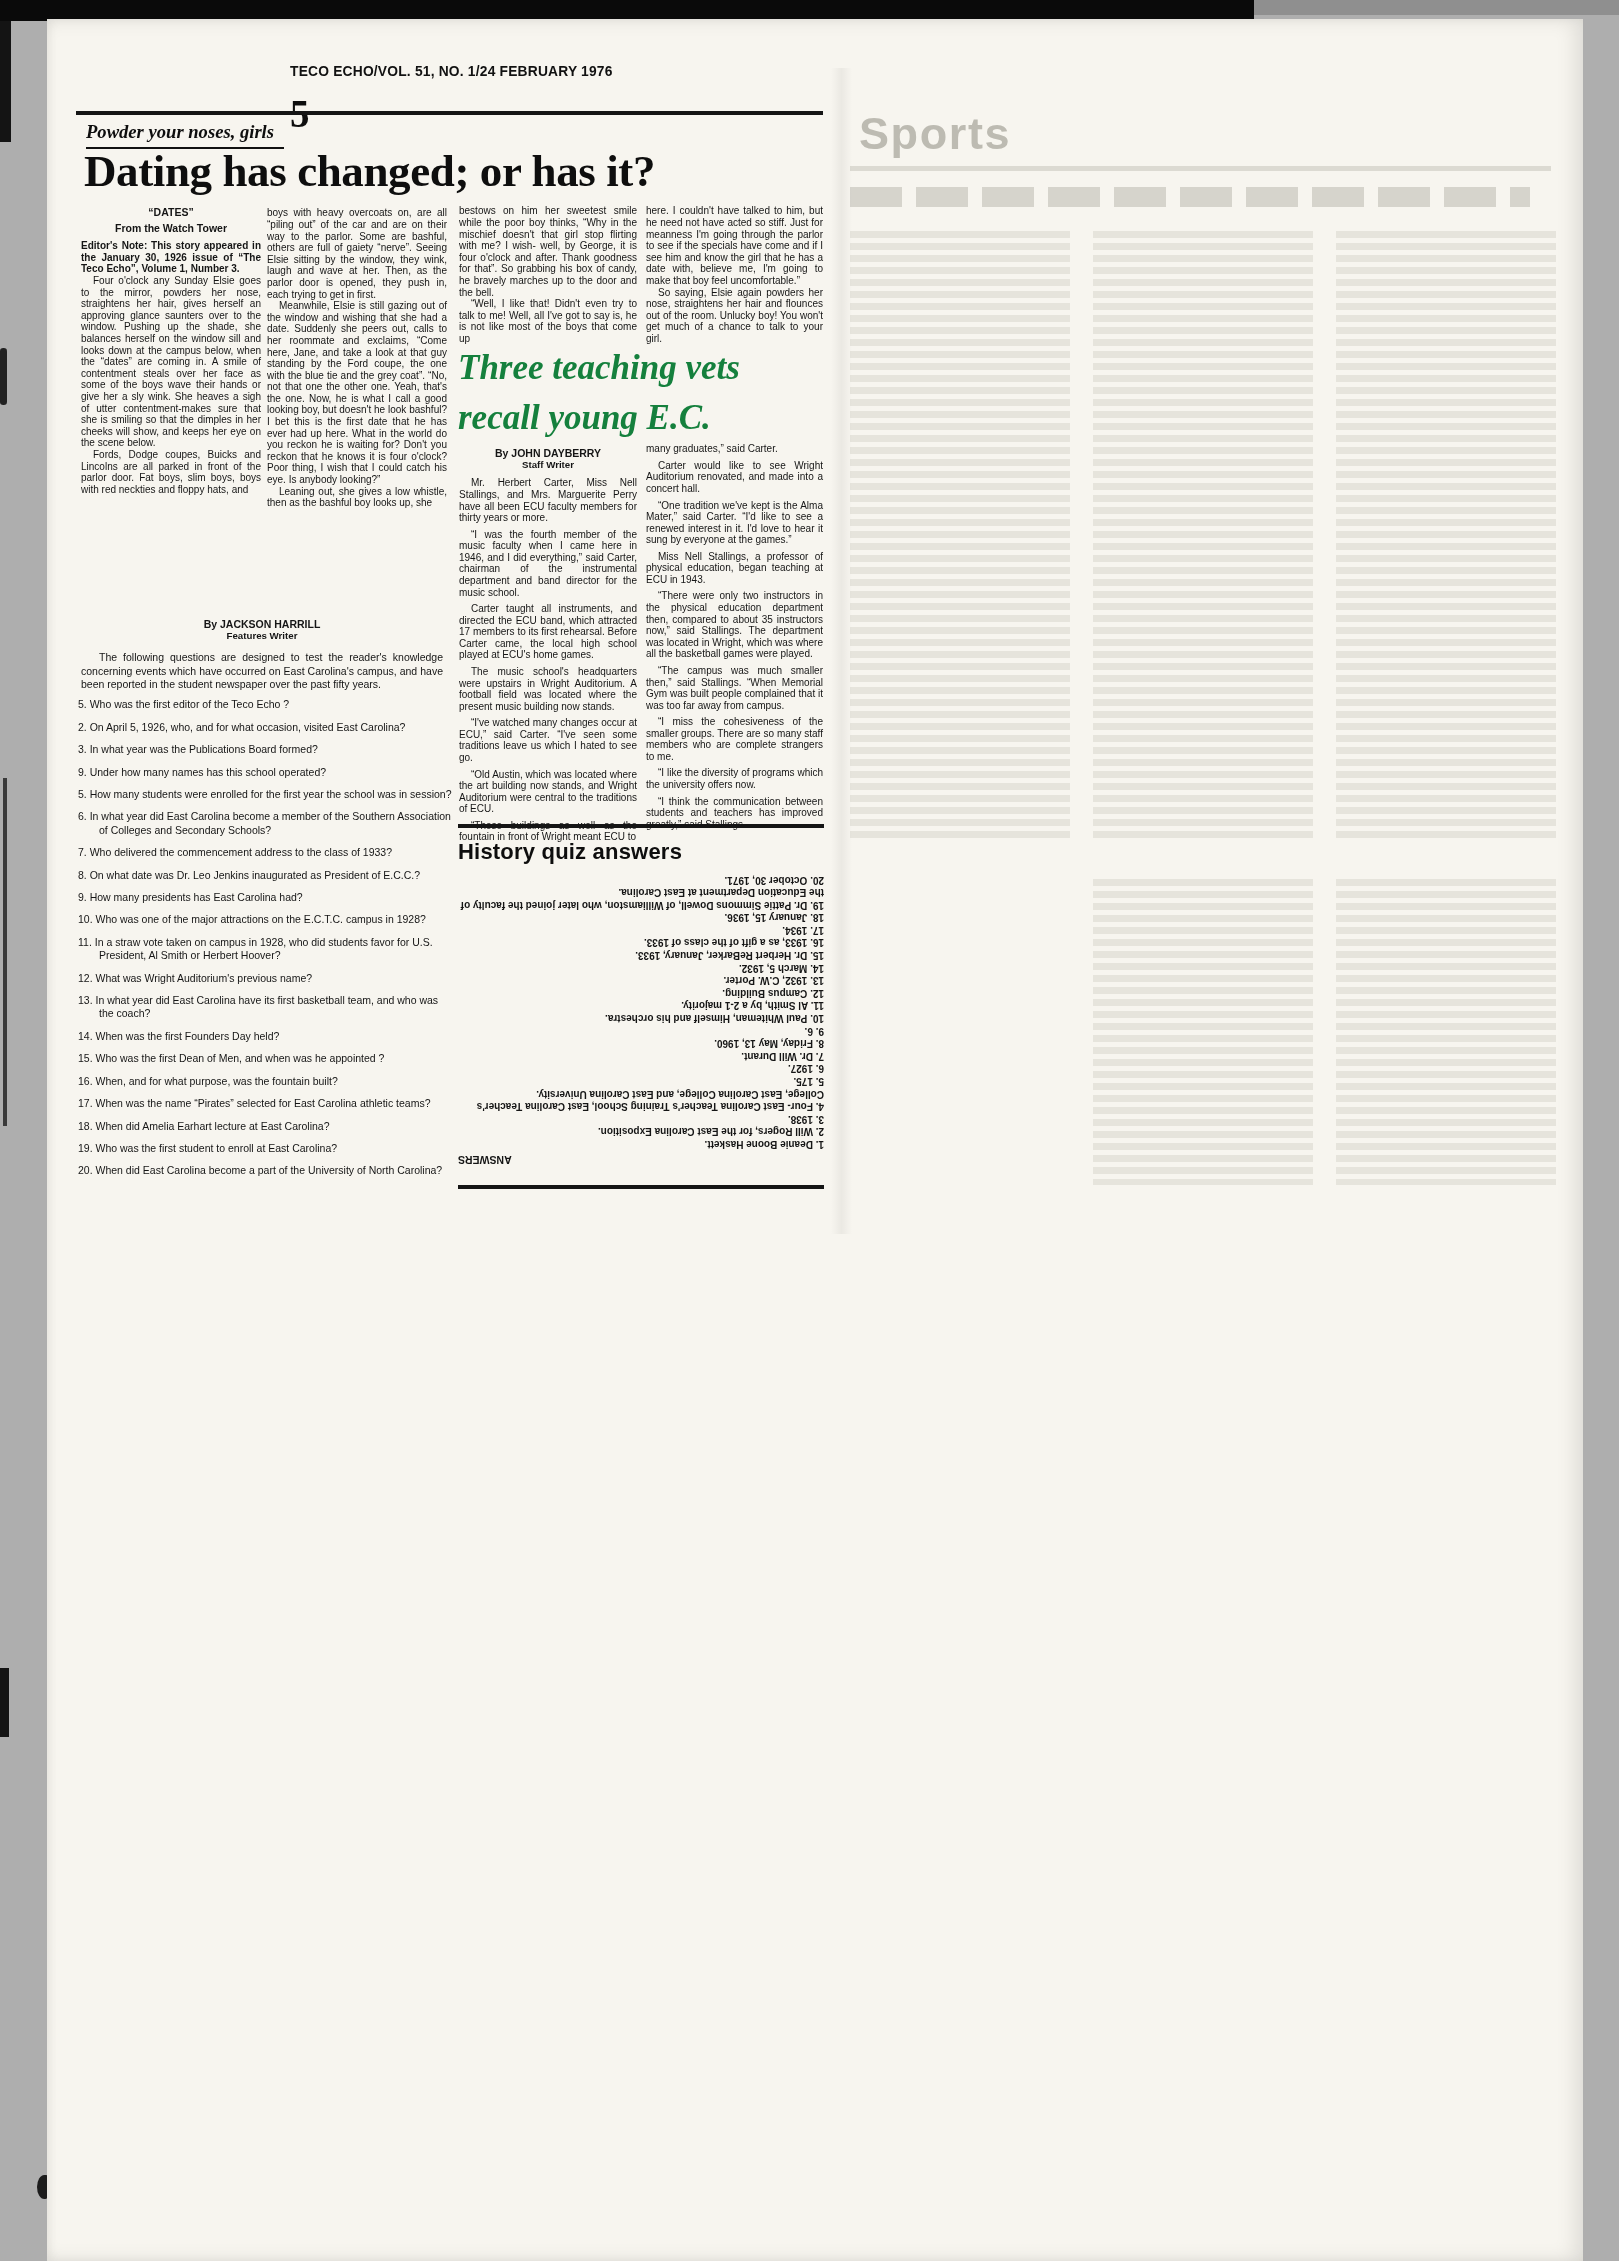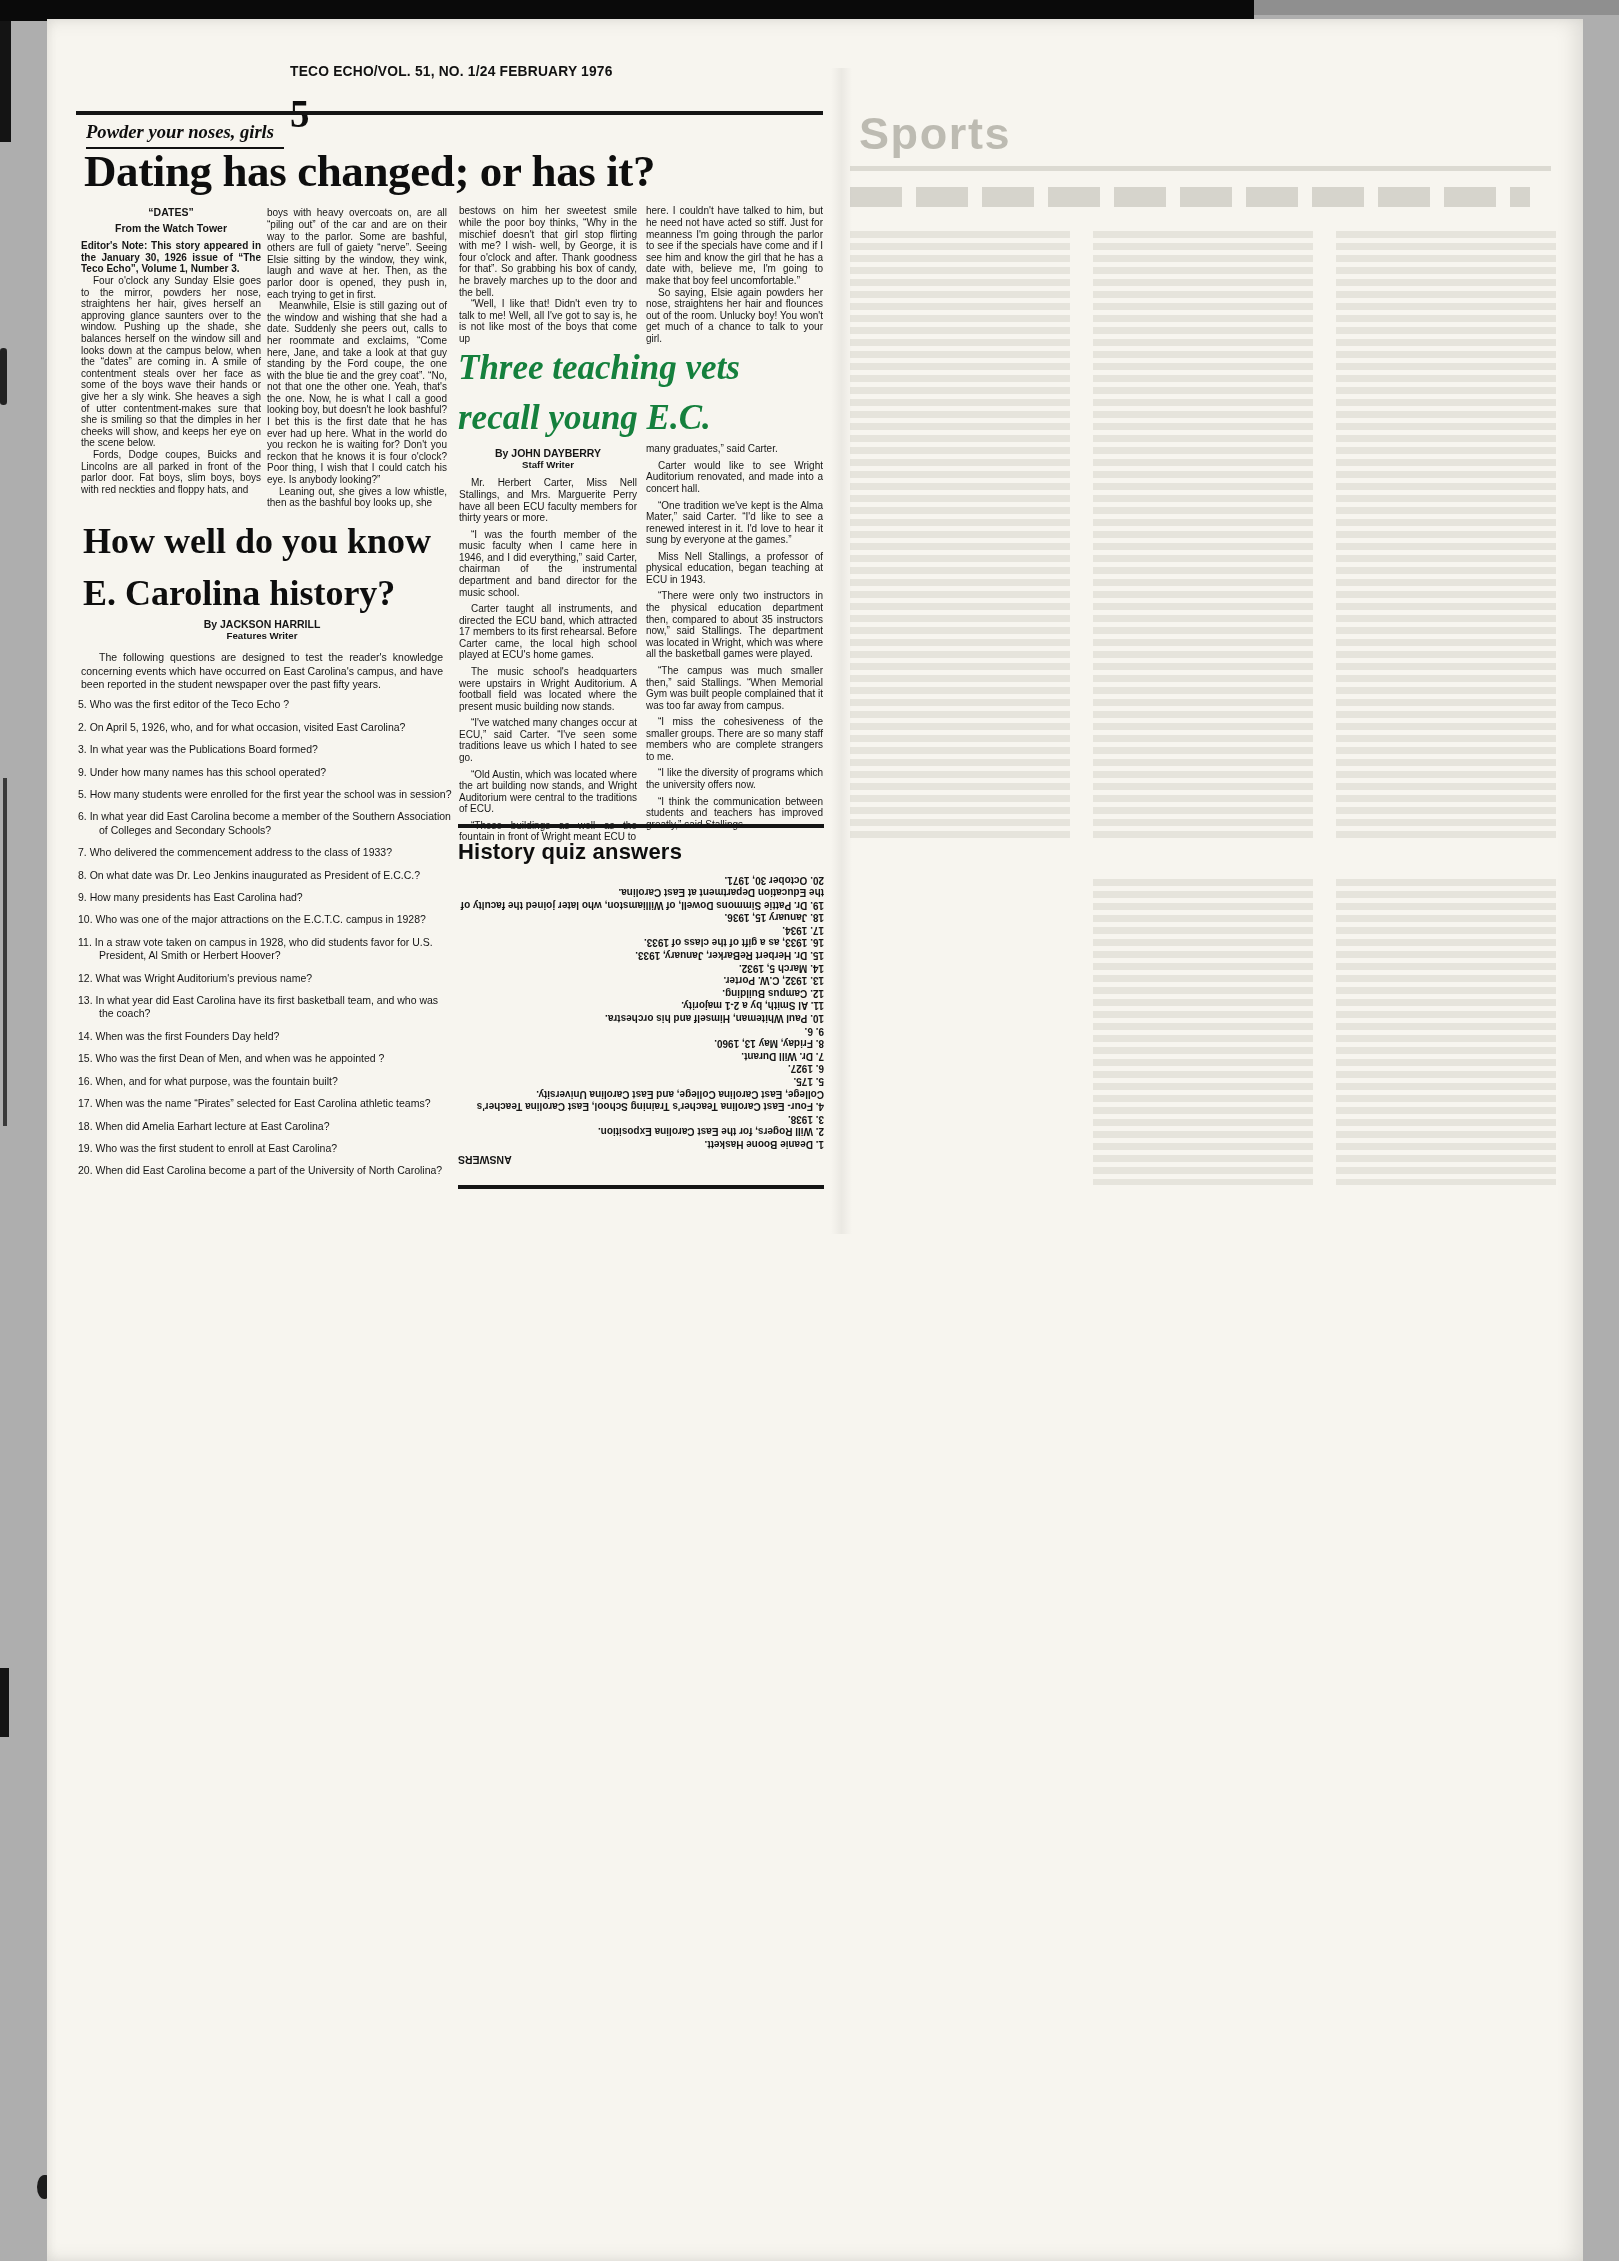--- a/index.html
+++ b/index.html
@@ -185,24 +185,20 @@
         <p class="bp">Carter would like to see Wright Auditorium renovated, and made into a concert hall.</p>
         <p class="bp">“One tradition we've kept is the Alma Mater,” said Carter. “I'd like to see a renewed interest in it. I'd love to hear it sung by everyone at the games.”</p>
         <p class="bp">Miss Nell Stallings, a professor of physical education, began teaching at ECU in 1943.</p>
         <p class="bp">“There were only two instructors in the physical education department then, compared to about 35 instructors now,” said Stallings. The department was located in Wright, which was where all the basketball games were played.</p>
         <p class="bp">“The campus was much smaller then,” said Stallings. “When Memorial Gym was built people complained that it was too far away from campus.</p>
         <p class="bp">“I miss the cohesiveness of the smaller groups. There are so many staff members who are complete strangers to me.</p>
         <p class="bp">“I like the diversity of programs which the university offers now.</p>
         <p class="bp">“I think the communication between students and teachers has improved greatly,” said Stallings.</p>
       </section>
 
-    <h2 class="quiz-headline">
-      <span class="line">How well do you know</span>
-      <span class="line">E. Carolina history?</span>
-    </h2>
     <div class="quiz-byline">
       <div class="byline-name">By JACKSON HARRILL</div>
       <div class="byline-title">Features Writer</div>
     </div>
     <p class="quiz-intro">The following questions are designed to test the reader's knowledge concerning events which have occurred on East Carolina's campus, and have been reported in the student newspaper over the past fifty years.</p>
     <div class="questions">
         <p>5. Who was the first editor of the Teco Echo ?</p>
         <p>2. On April 5, 1926, who, and for what occasion, visited East Carolina?</p>
         <p>3. In what year was the Publications Board formed?</p>
         <p>9. Under how many names has this school operated?</p>

